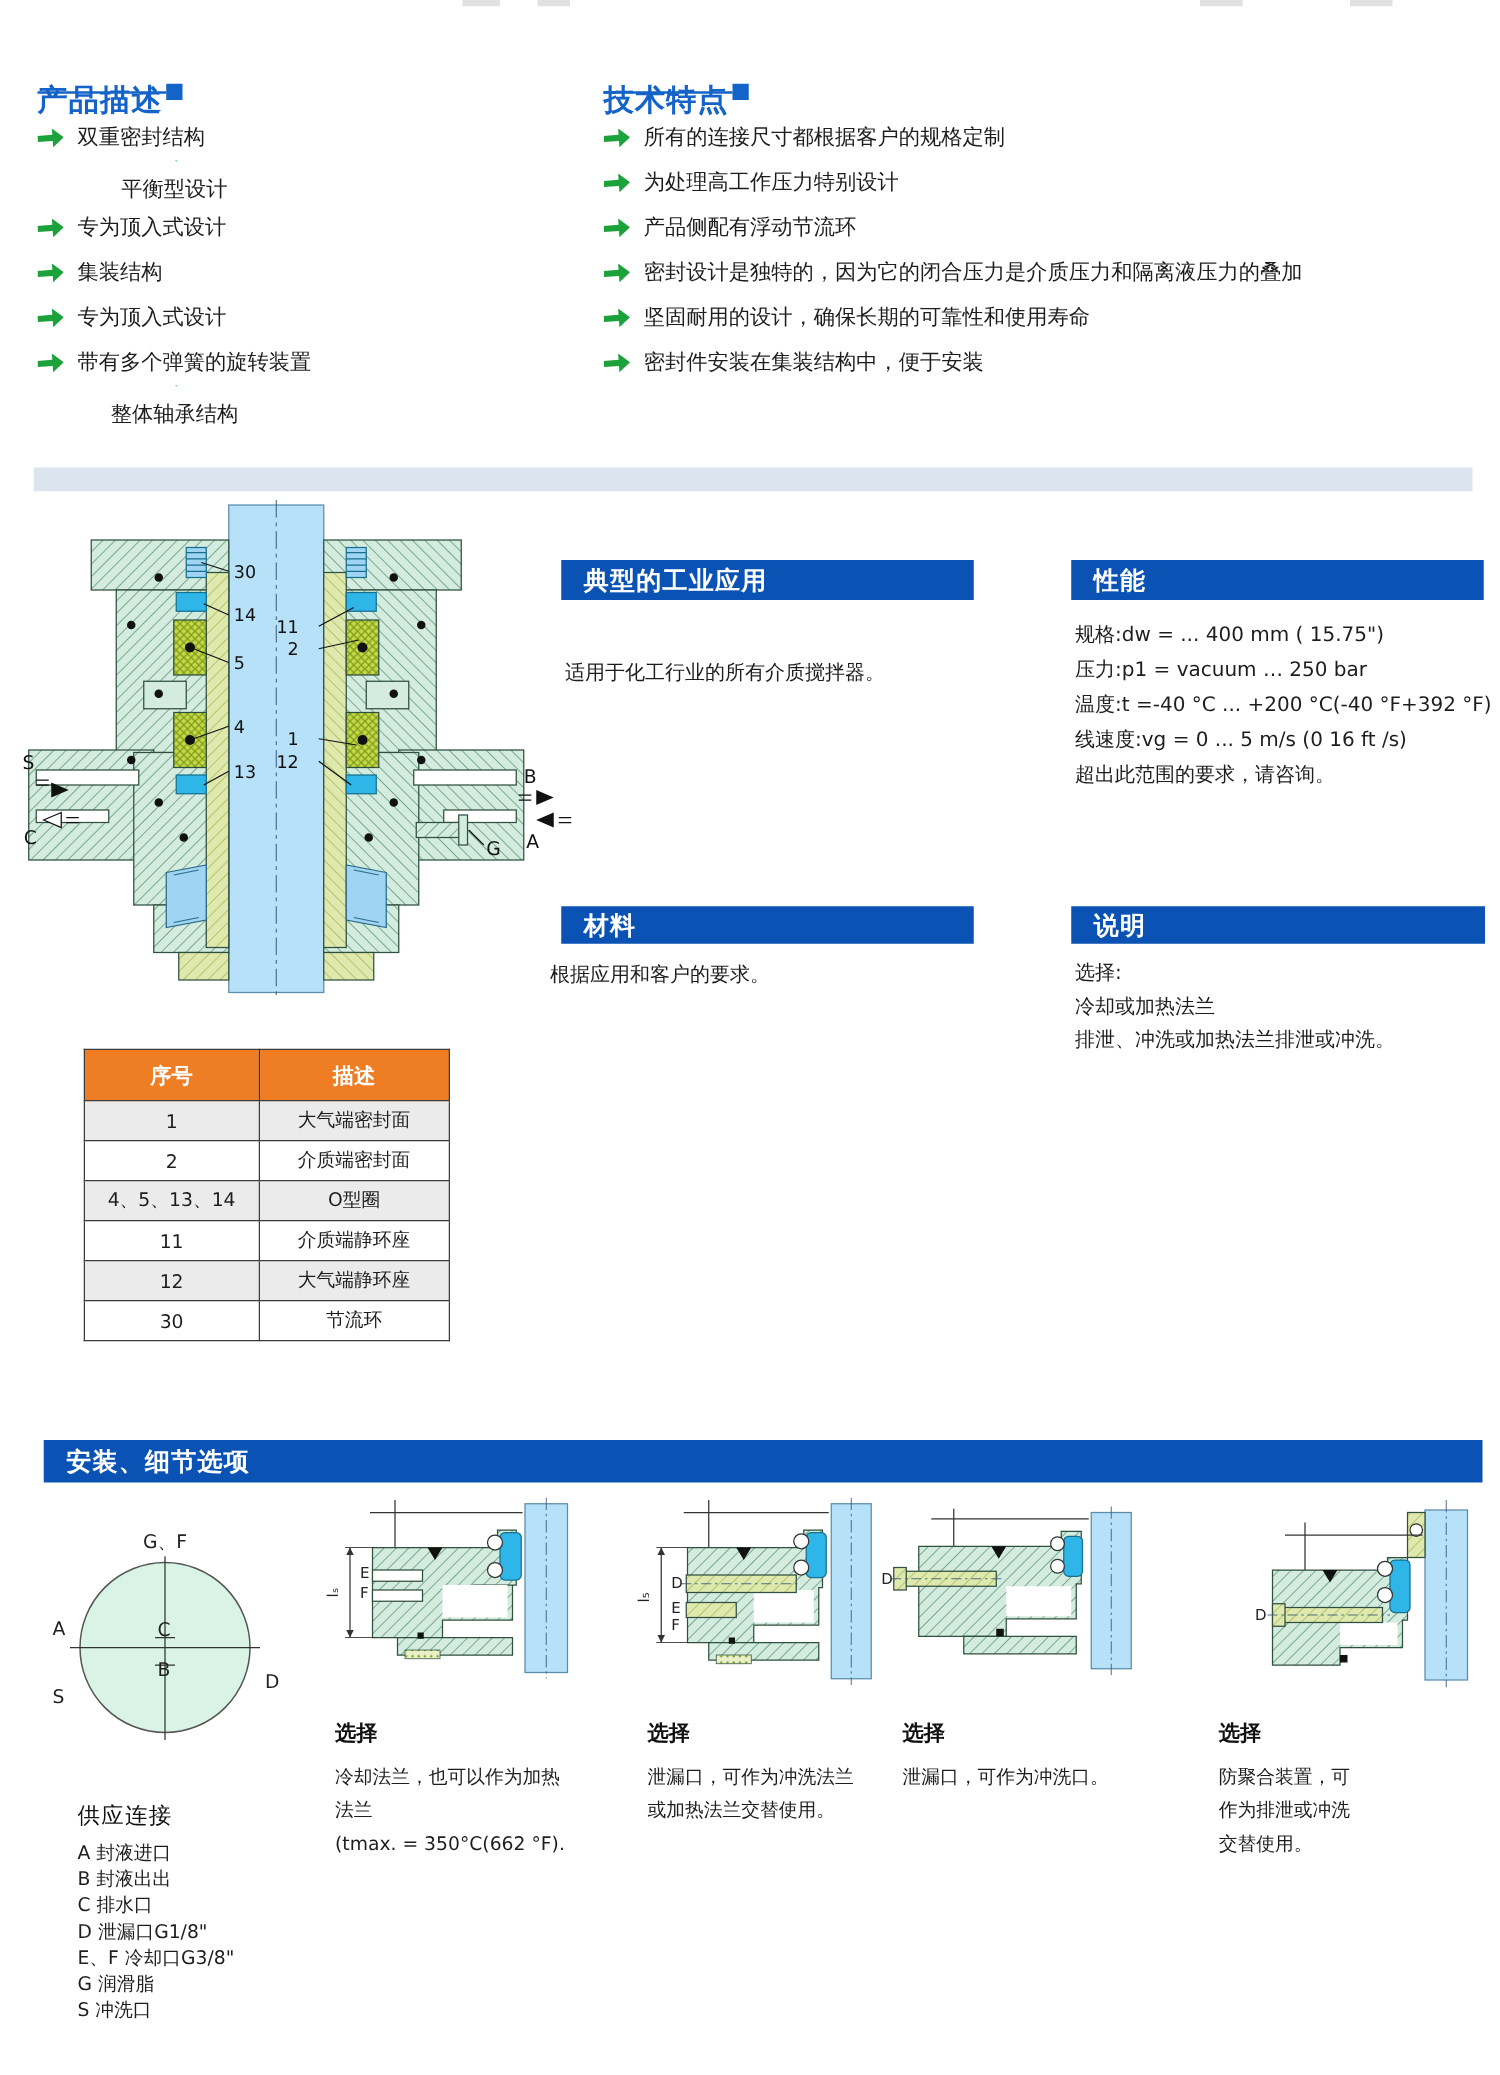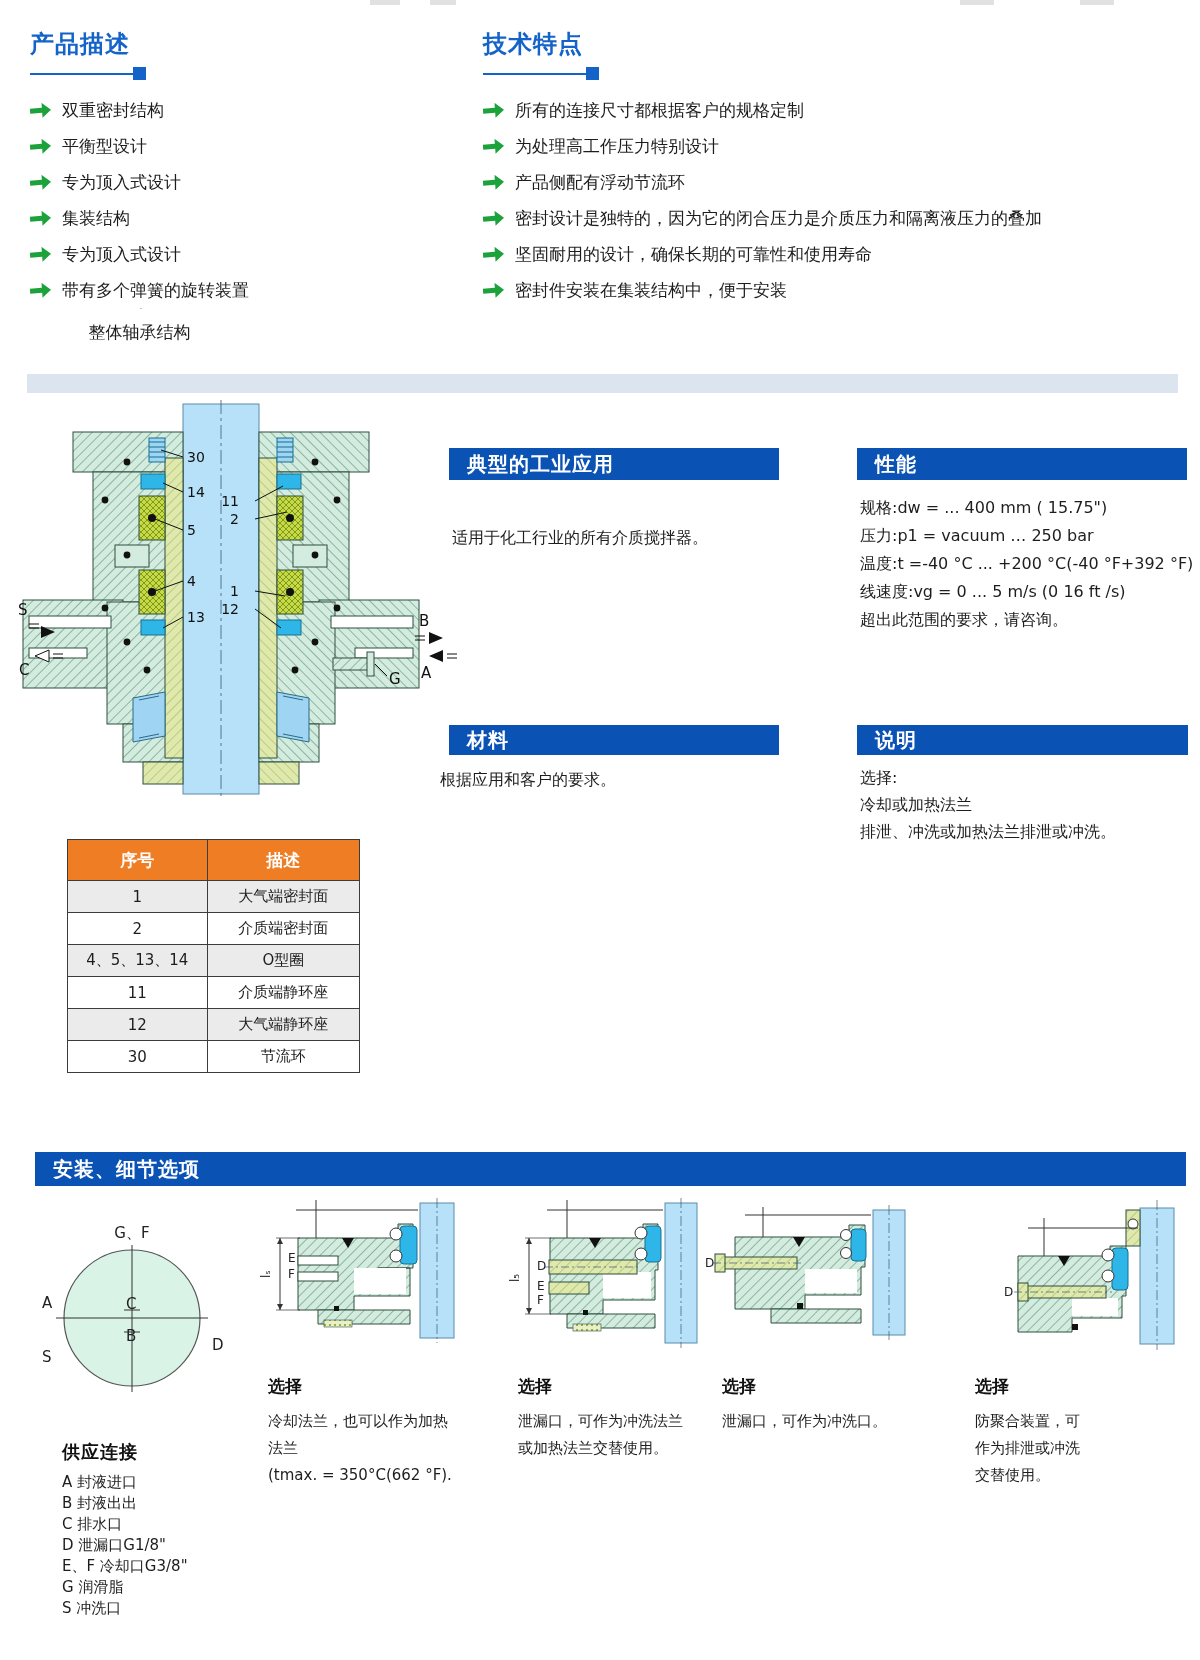--- a/index.html
+++ b/index.html
@@ -1,35 +1,35 @@
 <!DOCTYPE html>
 <html><head>
 <meta charset="utf-8">
 <style>
   html,body{margin:0;padding:0;background:#fff;}
   body{font-family:"DejaVu Sans","Liberation Sans",sans-serif;color:#222;}
   .page{position:relative;width:1200px;height:1660px;background:#fff;overflow:hidden;}
   .abs{position:absolute;}
-  .col-title{font-size:24px;font-weight:bold;color:#1463C8;letter-spacing:1px;}
+  .col-title{font-size:24px;font-weight:bold;color:#1463C8;letter-spacing:1px;margin-top:36px;}
   .rule{height:2px;background:#1463C8;}
   .rule-sq{width:13px;height:13px;background:#1463C8;}
   .bullet{display:flex;align-items:center;gap:11px;font-size:17px;color:#1d1d1d;}
   .bullet .txt{line-height:24px;}
   .bar{background:#0A52B4;color:#fff;font-weight:bold;display:flex;align-items:center;padding-left:18px;letter-spacing:1px;}
   .bar.h32{height:32px;font-size:20px;}
   .bar.h30{height:30px;font-size:20px;}
   .body-text{font-size:16px;color:#1d1d1d;line-height:27px;}
   .perf-line{font-size:16px;color:#1d1d1d;height:28px;line-height:28px;white-space:nowrap;}
   table.parts{border-collapse:collapse;font-size:15px;}
   table.parts th{background:#EF7D24;color:#fff;font-size:17px;font-weight:bold;height:38px;border:1px solid #3c3c3c;}
   table.parts td{height:29px;text-align:center;border:1px solid #3c3c3c;color:#1d1d1d;}
   table.parts tr.alt td{background:#EBEBEB;}
   .opt-title{font-size:17px;font-weight:bold;color:#111;}
   .opt-line{font-size:15px;color:#1d1d1d;line-height:27px;white-space:nowrap;}
-  .supply-title{font-size:18px;font-weight:bold;color:#111;letter-spacing:1px;}
+  .supply-title{font-size:18px;font-weight:normal;color:#111;letter-spacing:1px;}
   .supply-item{font-size:15px;color:#1d1d1d;height:21px;line-height:21px;white-space:nowrap;}
   .artifact{background:#d9d9d9;opacity:.8;}
   svg text{font-family:"DejaVu Sans","Liberation Sans",sans-serif;}
 </style>
 </head>
 <body>
 
 <div class="page">
 
   <div class="abs artifact" style="left:370px;top:0;width:30px;height:5px;"></div>
@@ -41,21 +41,21 @@
   <div class="abs rule" style="left:30px;top:73px;width:103px;"></div>
   <div class="abs rule-sq" style="left:133px;top:67px;"></div>
 
   <div class="abs" style="left:30px;top:92px;">
     <div class="bullet" style="height:36px;">
       <svg width="21" height="15">
           <polygon points="0,5 12,5 12,0 21,7.5 12,15 12,10 0,10" fill="#1CA23B" transform="rotate(-4 10 7)"></polygon>
         </svg>
       <span class="txt">双重密封结构</span>
       </div>
-    <div class="bullet" style="height:36px;">
+    <div class="bullet" style="height:36px;flex-direction:column;">
       <svg width="21" height="15">
           <polygon points="0,5 12,5 12,0 21,7.5 12,15 12,10 0,10" fill="#1CA23B" transform="rotate(-4 10 7)"></polygon>
         </svg>
       <span class="txt">平衡型设计</span>
       </div>
     <div class="bullet" style="height:36px;">
       <svg width="21" height="15">
           <polygon points="0,5 12,5 12,0 21,7.5 12,15 12,10 0,10" fill="#1CA23B" transform="rotate(-4 10 7)"></polygon>
         </svg>
       <span class="txt">专为顶入式设计</span>

